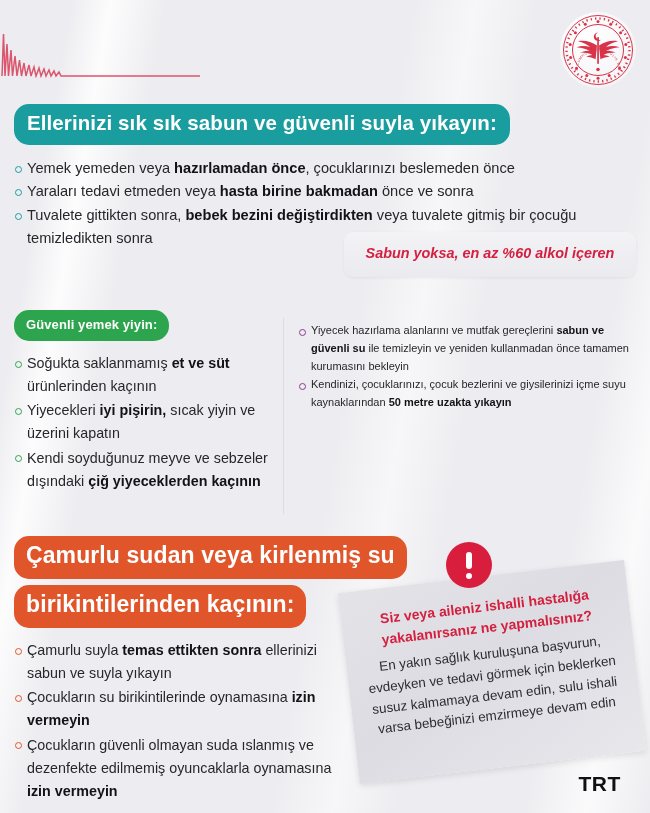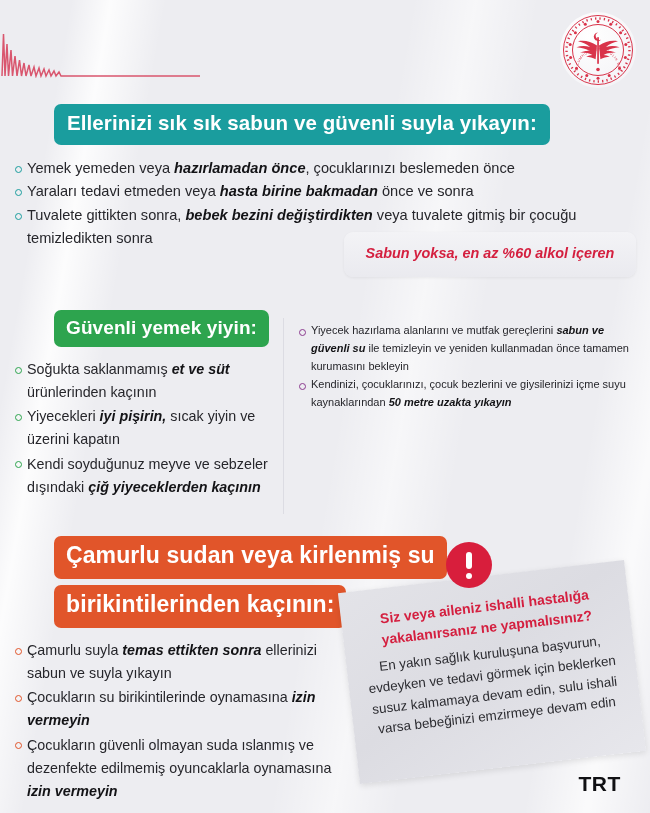--- a/index.html
+++ b/index.html
@@ -54,23 +54,22 @@
     background: radial-gradient(circle at 38% 32%, #ffffff 0%, #f4f4f7 78%, #e9e9ee 100%);
   }
 
   
   .pill {
     display: inline-block;
     color: #ffffff;
     font-weight: bold;
     letter-spacing: .1px;
     line-height: 1;
-    border-radius: 7px;
+    border-radius: 15px;
     white-space: nowrap;
-    margin-left: 40px;
   }
   .pill-teal   { background: #1a9d9e; }
   .pill-green  { background: #2da44e; }
   .pill-purple { background: #8b3a8f; }
   .pill-orange { background: #e1552a; }
 
   
   .list { list-style: none; }
   .list li {
     position: relative;
@@ -82,21 +81,21 @@
     content: "";
     position: absolute;
     left: 1px;
     top: .62em;
     width: 5px;
     height: 5px;
     border-radius: 50%;
     border: 1.4px solid currentColor;
     background: transparent;
   }
-  .b { font-weight: bold; color: #131316; font-style: italic; }
+  .b { font-weight: bold; color: #131316; }
 
   .bul-teal   li::before { color: #1a9d9e; }
   .bul-green  li::before { color: #2da44e; }
   .bul-purple li::before { color: #8b3a8f; }
   .bul-orange li::before { color: #e1552a; }
 
   
   .sec-hands { position: absolute; left: 14px; top: 104px; width: 622px; }
   .sec-hands .pill { font-size: 20.5px; padding: 9px 13px 11px; }
   .sec-hands .list { margin-top: 12px; font-size: 14.6px; line-height: 1.57; }
@@ -116,21 +115,21 @@
     font-style: italic;
     font-weight: bold;
     font-size: 14.4px;
     line-height: 1.45;
   }
 
   
   .col-food  { position: absolute; left: 14px;  top: 310px; width: 258px; }
   .col-clean { position: absolute; left: 298px; top: 310px; width: 338px; }
 
-  .col-food .pill  { font-size: 19px; padding: 8px 12px 10px; }
+  .col-food .pill  { font-size: 13px; padding: 8px 12px 10px; }
   .col-clean .pill { font-size: 19px; padding: 8px 12px 10px; }
 
   .col-food .list  { margin-top: 11px; font-size: 14.3px; line-height: 1.62; }
   .col-clean .list { margin-top: 12px; font-size: 11px; line-height: 1.62; }
 
   .divider {
     position: absolute;
     left: 283px;
     top: 318px;
     width: 1px;

